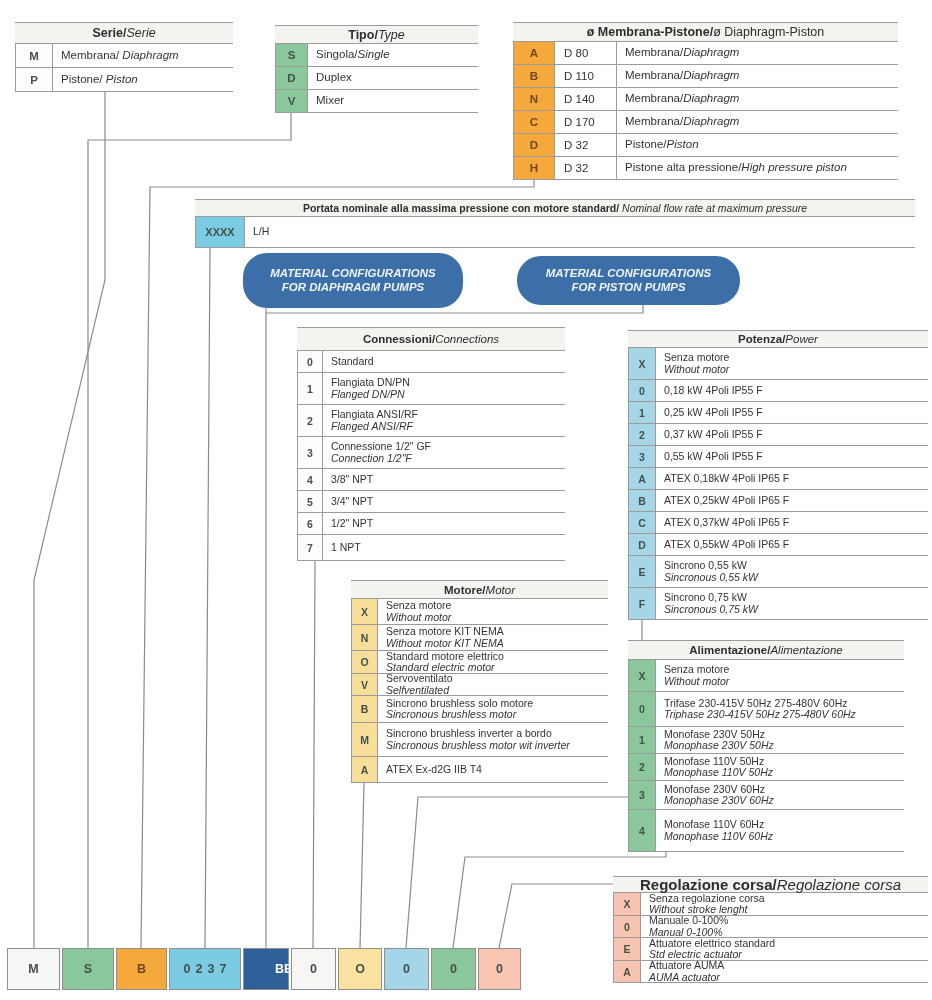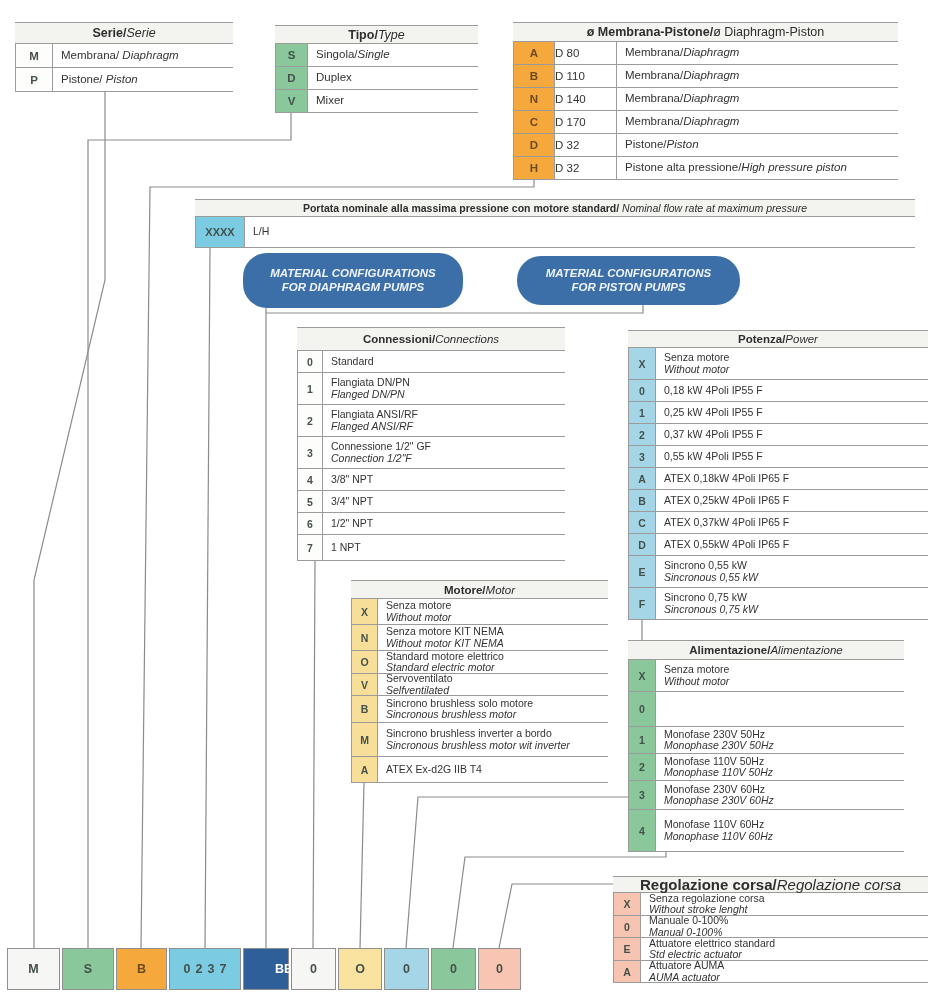--- a/index.html
+++ b/index.html
@@ -16,21 +16,21 @@
   .row{display:flex;align-items:stretch;border-bottom:1px solid #9b9b9b;box-sizing:border-box;}
   .cd{flex:none;border-left:1px solid #9b9b9b;border-right:1px solid #9b9b9b;
       display:flex;align-items:center;justify-content:center;font-weight:700;color:#44504a;
       box-sizing:border-box;background:#fdfdfc;}
   .dsc{flex:1;padding:3px 8px;display:flex;justify-content:center;line-height:11.5px;color:#333;}
   .dsc.inl{flex-direction:row;align-items:center;justify-content:flex-start;}
   .dsc.stk{flex-direction:column;}
   .dsc span{white-space:pre;}
   .l2{font-style:italic;}
   .sz{flex:none;width:62px;border-right:1px solid #9b9b9b;display:flex;align-items:center;
-      box-sizing:border-box;}
+      padding-left:9px;box-sizing:border-box;}
   
   #t-serie{left:15px;top:22px;width:218px;font-size:11.5px;}
   #t-serie .th{height:22px;font-size:12.5px;}
   #t-serie .cd{width:38px;}
   #t-tipo{left:275px;top:25px;width:203px;font-size:11.5px;}
   #t-tipo .th{height:19px;font-size:12.5px;}
   #t-tipo .cd{width:33px;background:#8ac79b;}
   #t-membrana{left:513px;top:22px;width:385px;font-size:11.5px;}
   #t-membrana .th{height:20px;font-size:12.5px;}
   #t-membrana .cd{width:42px;background:#f5a83b;color:#6e4a22;}
@@ -408,20 +408,24 @@
     </div>
     <div class="row" style="height:32px">
       <div class="cd">X</div>
       <div class="dsc stk">
           <span>Senza motore</span>
           <span class="l2">Without motor</span>
         </div>
     </div>
     <div class="row" style="height:35px">
       <div class="cd">0</div>
+      <div class="dsc stk">
+          <span>Trifase 230-415V 50Hz 275-480V 60Hz</span>
+          <span class="l2">Triphase 230-415V 50Hz 275-480V 60Hz</span>
+        </div>
     </div>
     <div class="row" style="height:27px">
       <div class="cd">1</div>
       <div class="dsc stk">
           <span>Monofase 230V 50Hz</span>
           <span class="l2">Monophase 230V 50Hz</span>
         </div>
     </div>
     <div class="row" style="height:27px">
       <div class="cd">2</div>

